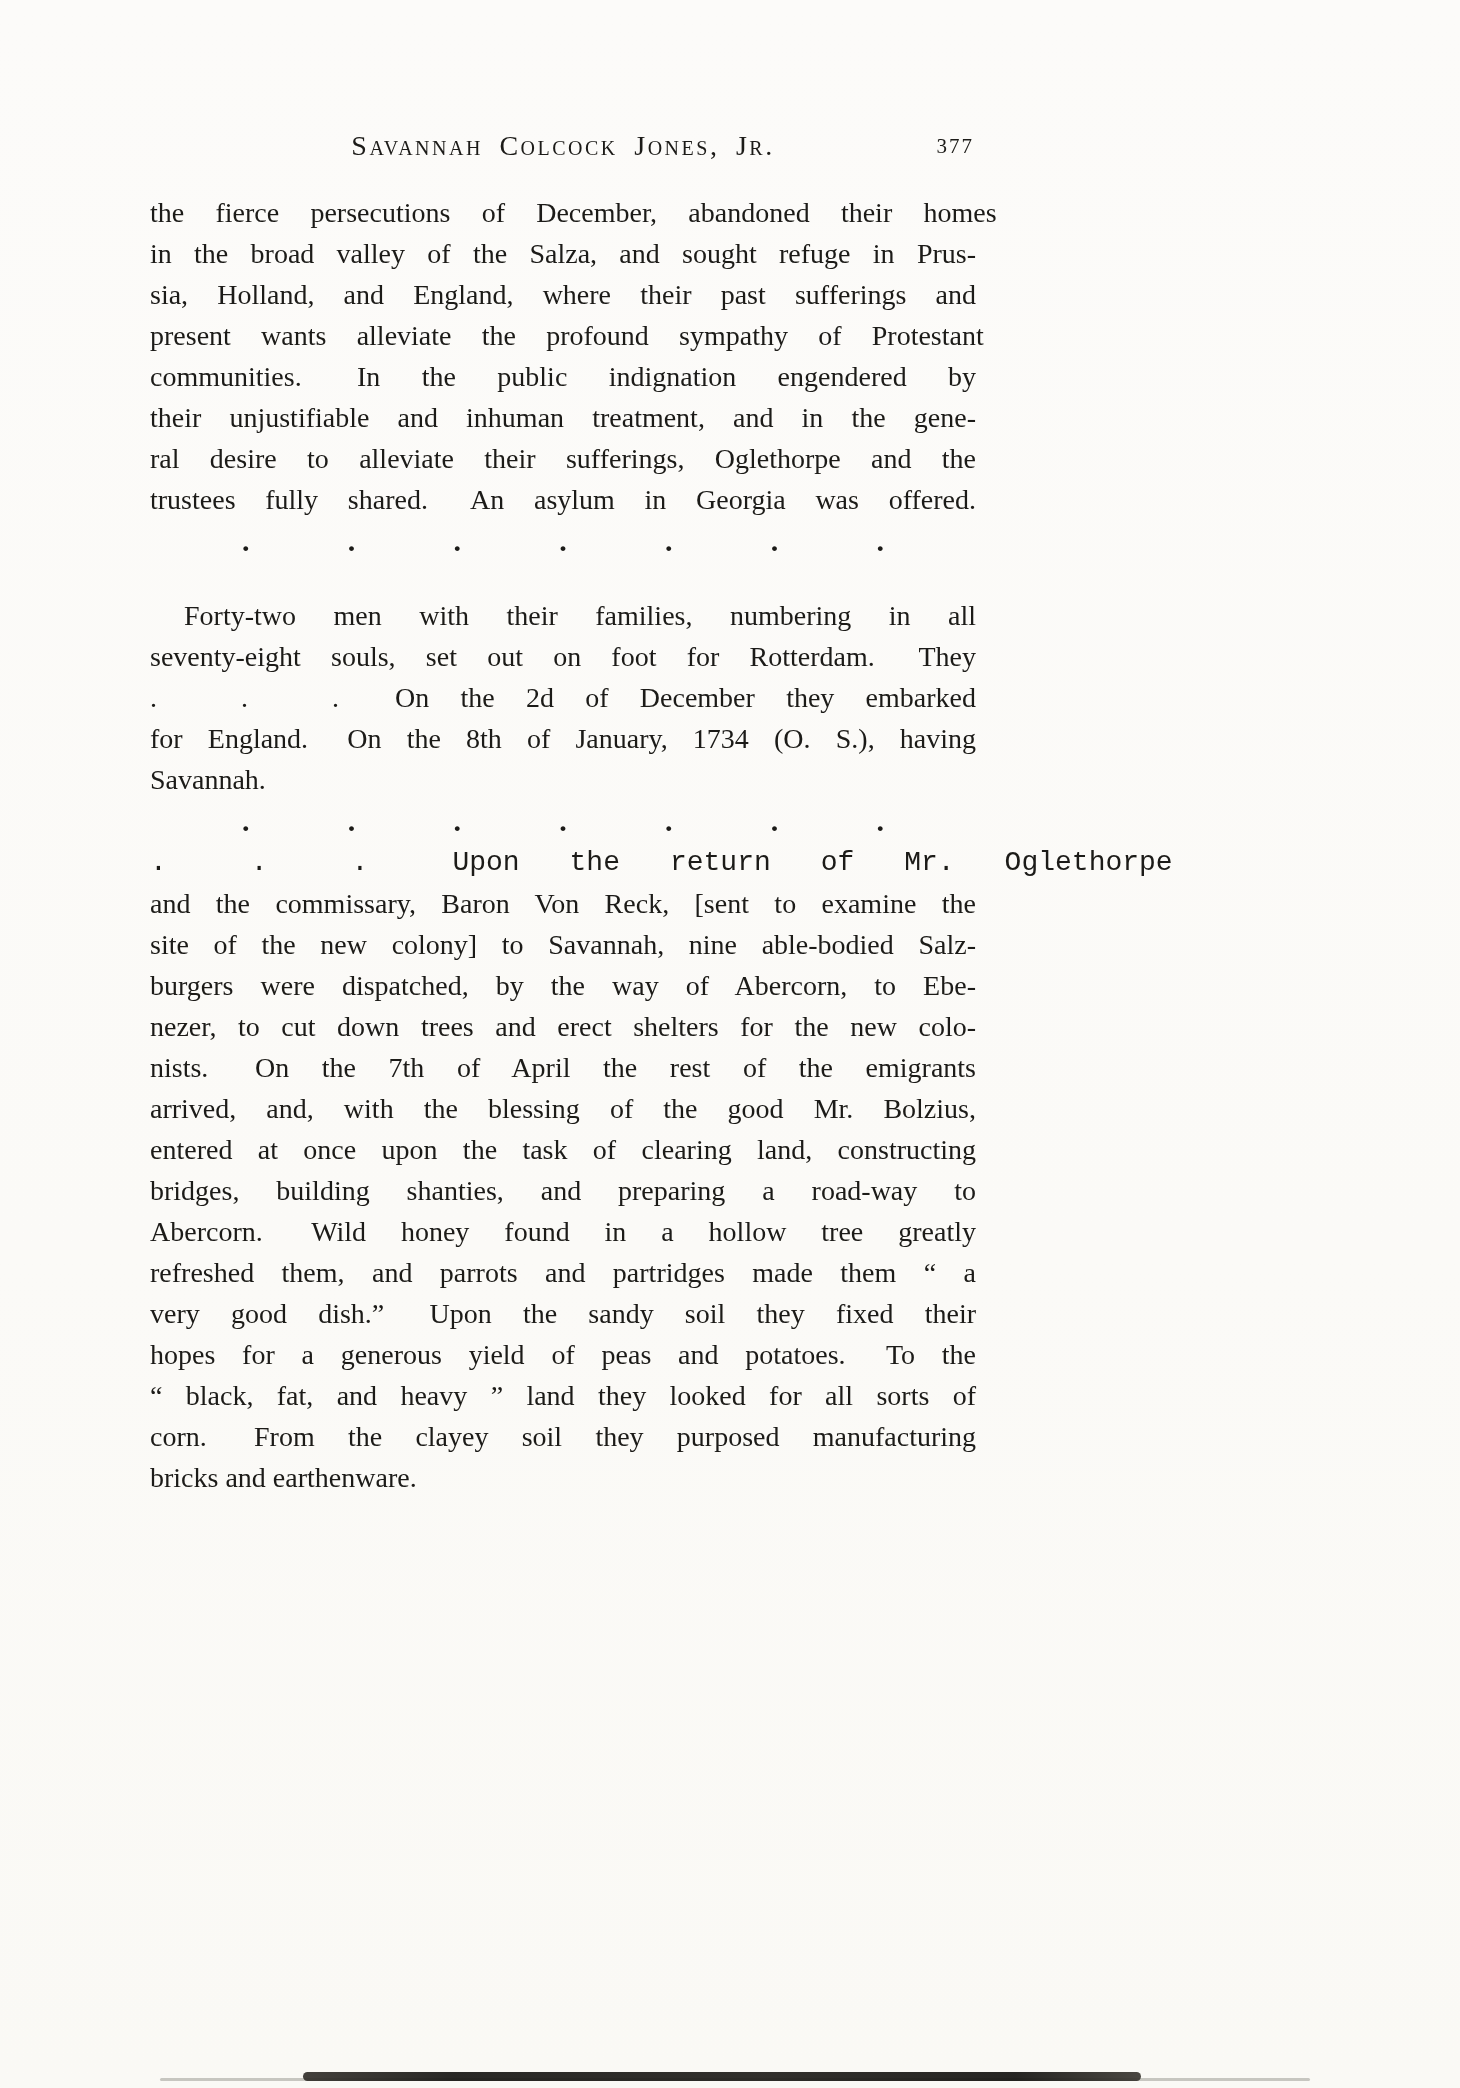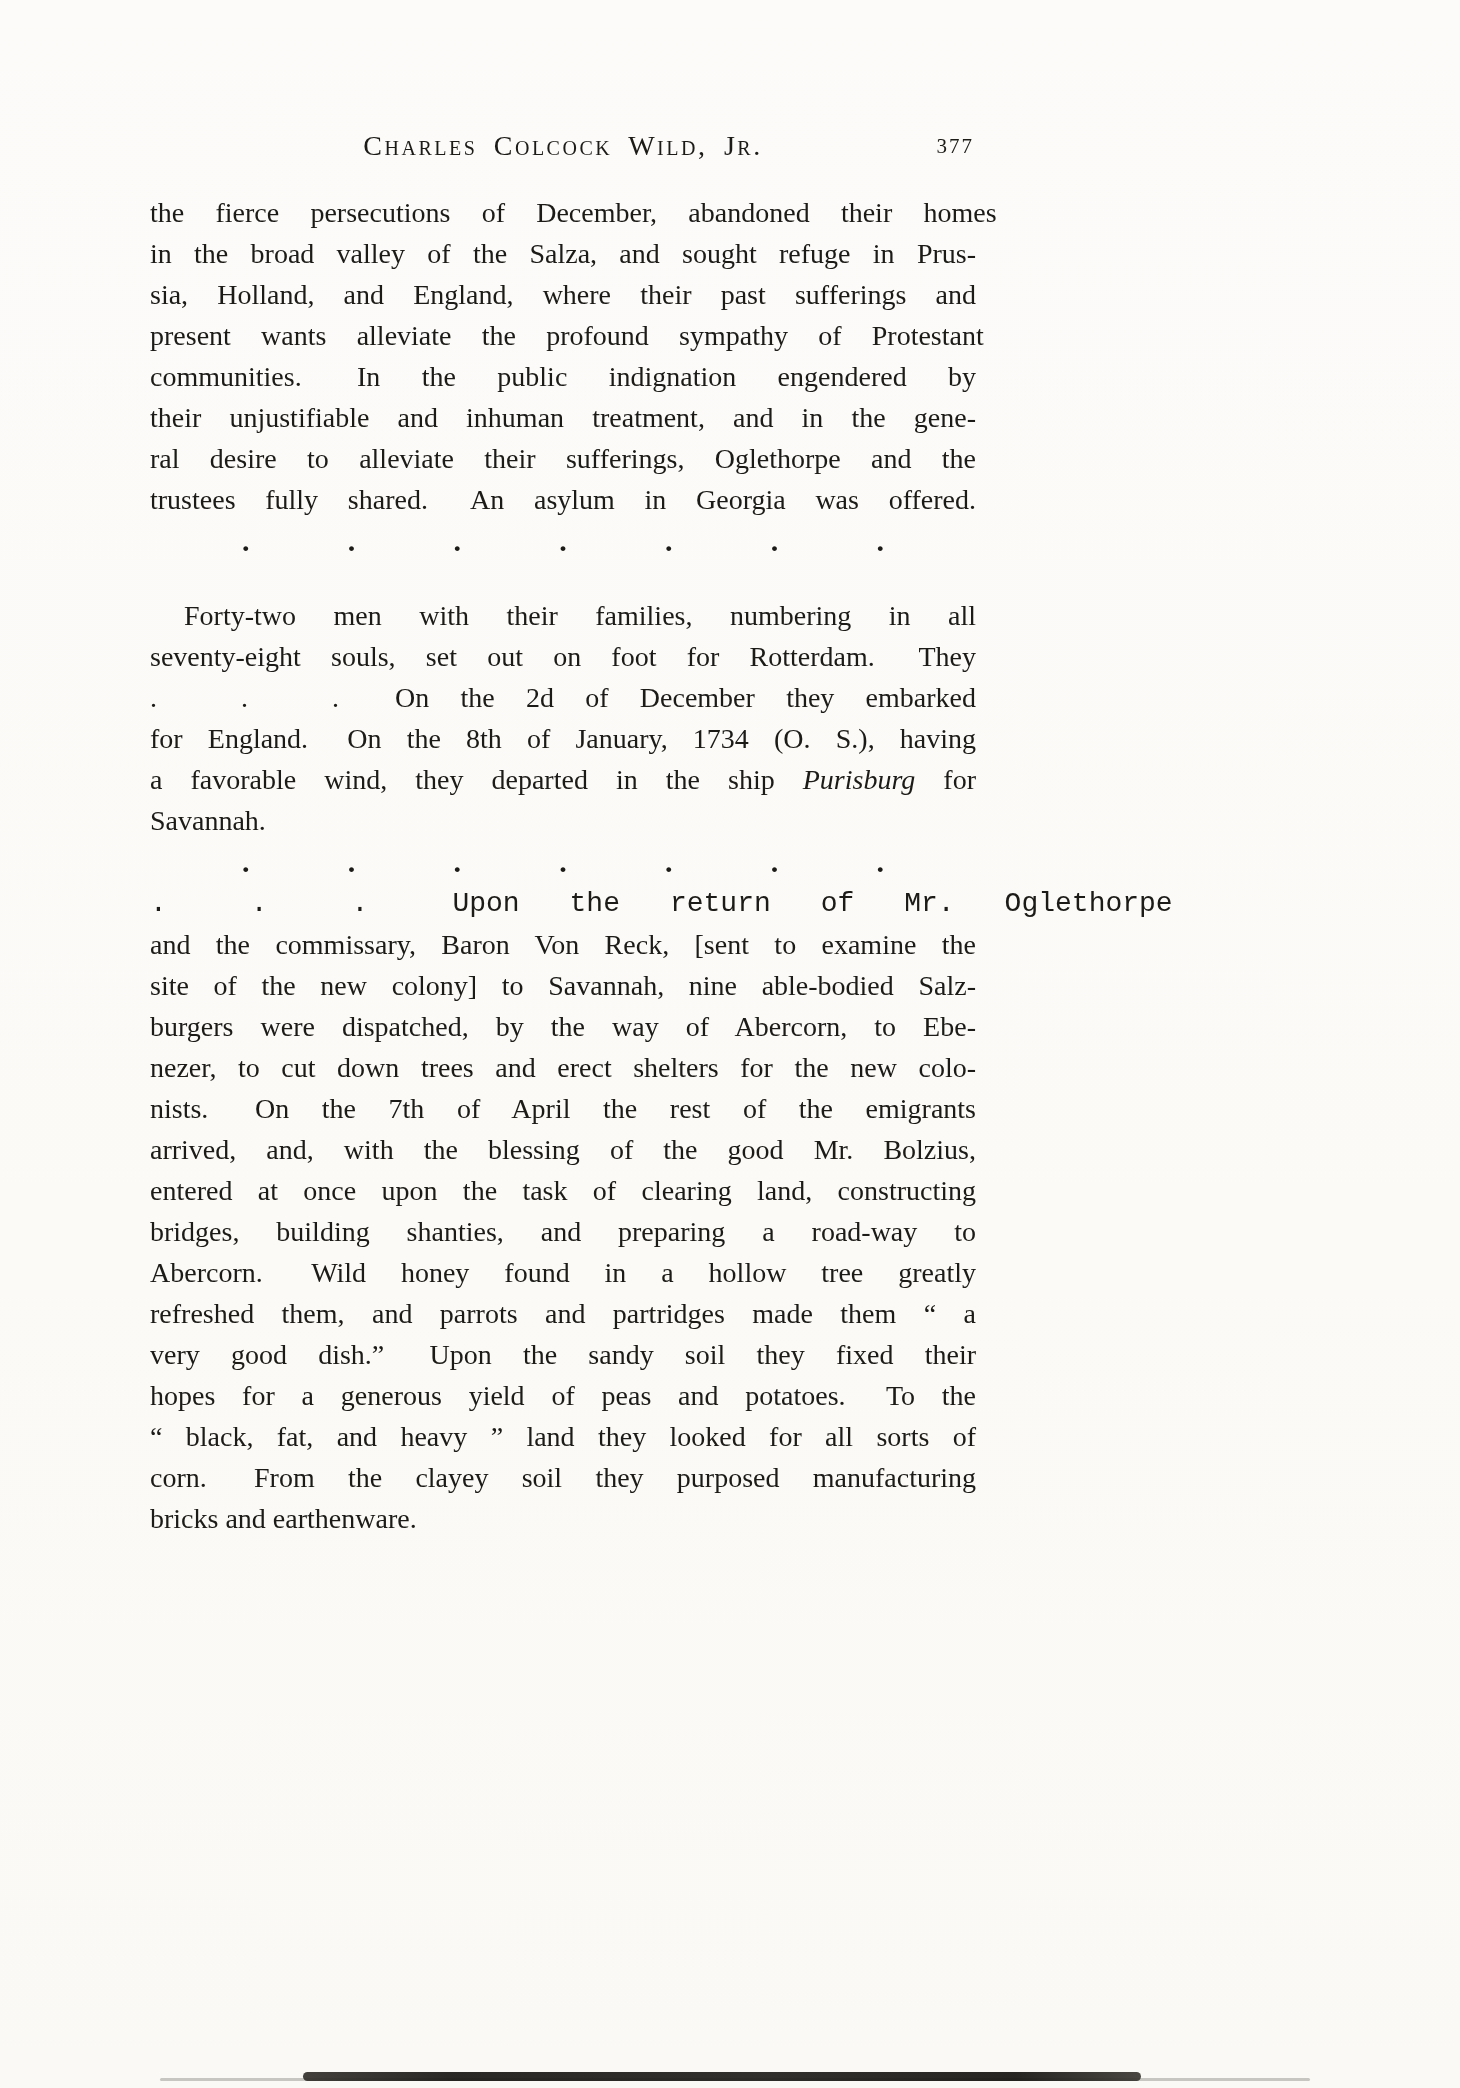--- a/index.html
+++ b/index.html
@@ -86,21 +86,21 @@
     border-radius: 5px;
     opacity: 0.92;
   }
 </style>
 </head>
 <body>
 
 <div class="page">
   <div class="text-block">
     <div class="page-header">
-      <div class="page-title">Charles Colcock Wild, Jr.</div>
+      <div class="page-title">Savannah Colcock Jones, Jr.</div>
       <div class="page-number">377</div>
     </div>
     <div id="body-blocks">
         <div class="para">
           <div class="line justified" style="word-spacing: 24.25px;"><span>the fierce persecutions of December, abandoned their homes</span></div>
           <div class="line justified" style="word-spacing: 15.29px;"><span>in the broad valley of the Salza, and sought refuge in Prus-</span></div>
           <div class="line justified" style="word-spacing: 22.15px;"><span>sia, Holland, and England, where their past sufferings and</span></div>
           <div class="line justified" style="word-spacing: 23.24px;"><span>present wants alleviate the profound sympathy of Protestant</span></div>
           <div class="line justified" style="word-spacing: 34.38px;"><span>communities.  In the public indignation engendered by</span></div>
           <div class="line justified" style="word-spacing: 21.12px;"><span>their unjustifiable and inhuman treatment, and in the gene-</span></div>
@@ -114,21 +114,20 @@
           <span>.</span>
           <span>.</span>
           <span>.</span>
           <span>.</span>
         </div>
         <div class="para">
           <div class="line justified indent" style="word-spacing: 30.49px; margin-top: 40px;"><span>Forty-two men with their families, numbering in all</span></div>
           <div class="line justified" style="word-spacing: 23.21px;"><span>seventy-eight souls, set out on foot for Rotterdam.  They</span></div>
           <div class="line justified" style="word-spacing: 24.27px;"><span>.   .   .  On the 2d of December they embarked</span></div>
           <div class="line justified" style="word-spacing: 18.16px;"><span>for England.  On the 8th of January, 1734 (O. S.), having</span></div>
-          <div class="line justified" style="word-spacing: 21.04px;"><span><span>a favorable wind, they departed in the ship </span><span class="italic">Purisburg</span><span> for</span></span></div>
           <div class="line align-left"><span>Savannah.</span></div>
         </div>
         <div class="dots-row">
           <span>.</span>
           <span>.</span>
           <span>.</span>
           <span>.</span>
           <span>.</span>
           <span>.</span>
           <span>.</span>

